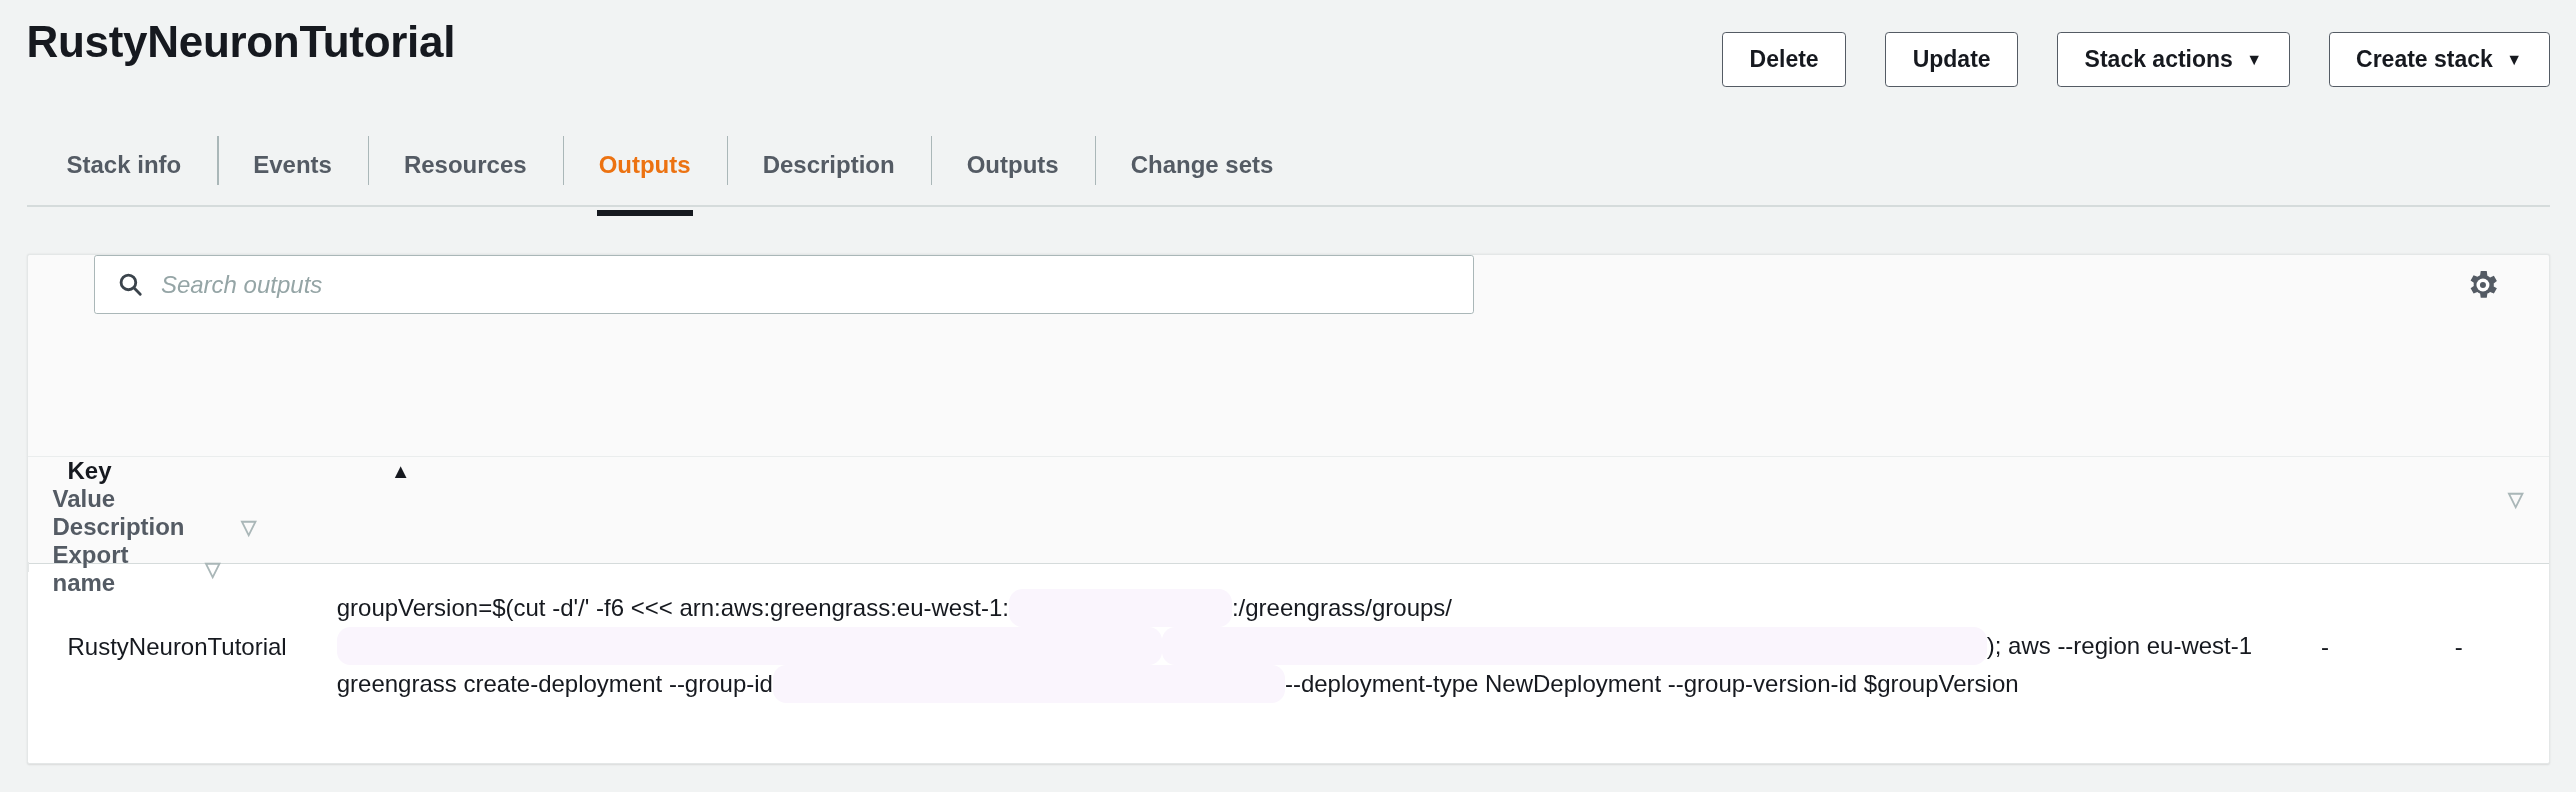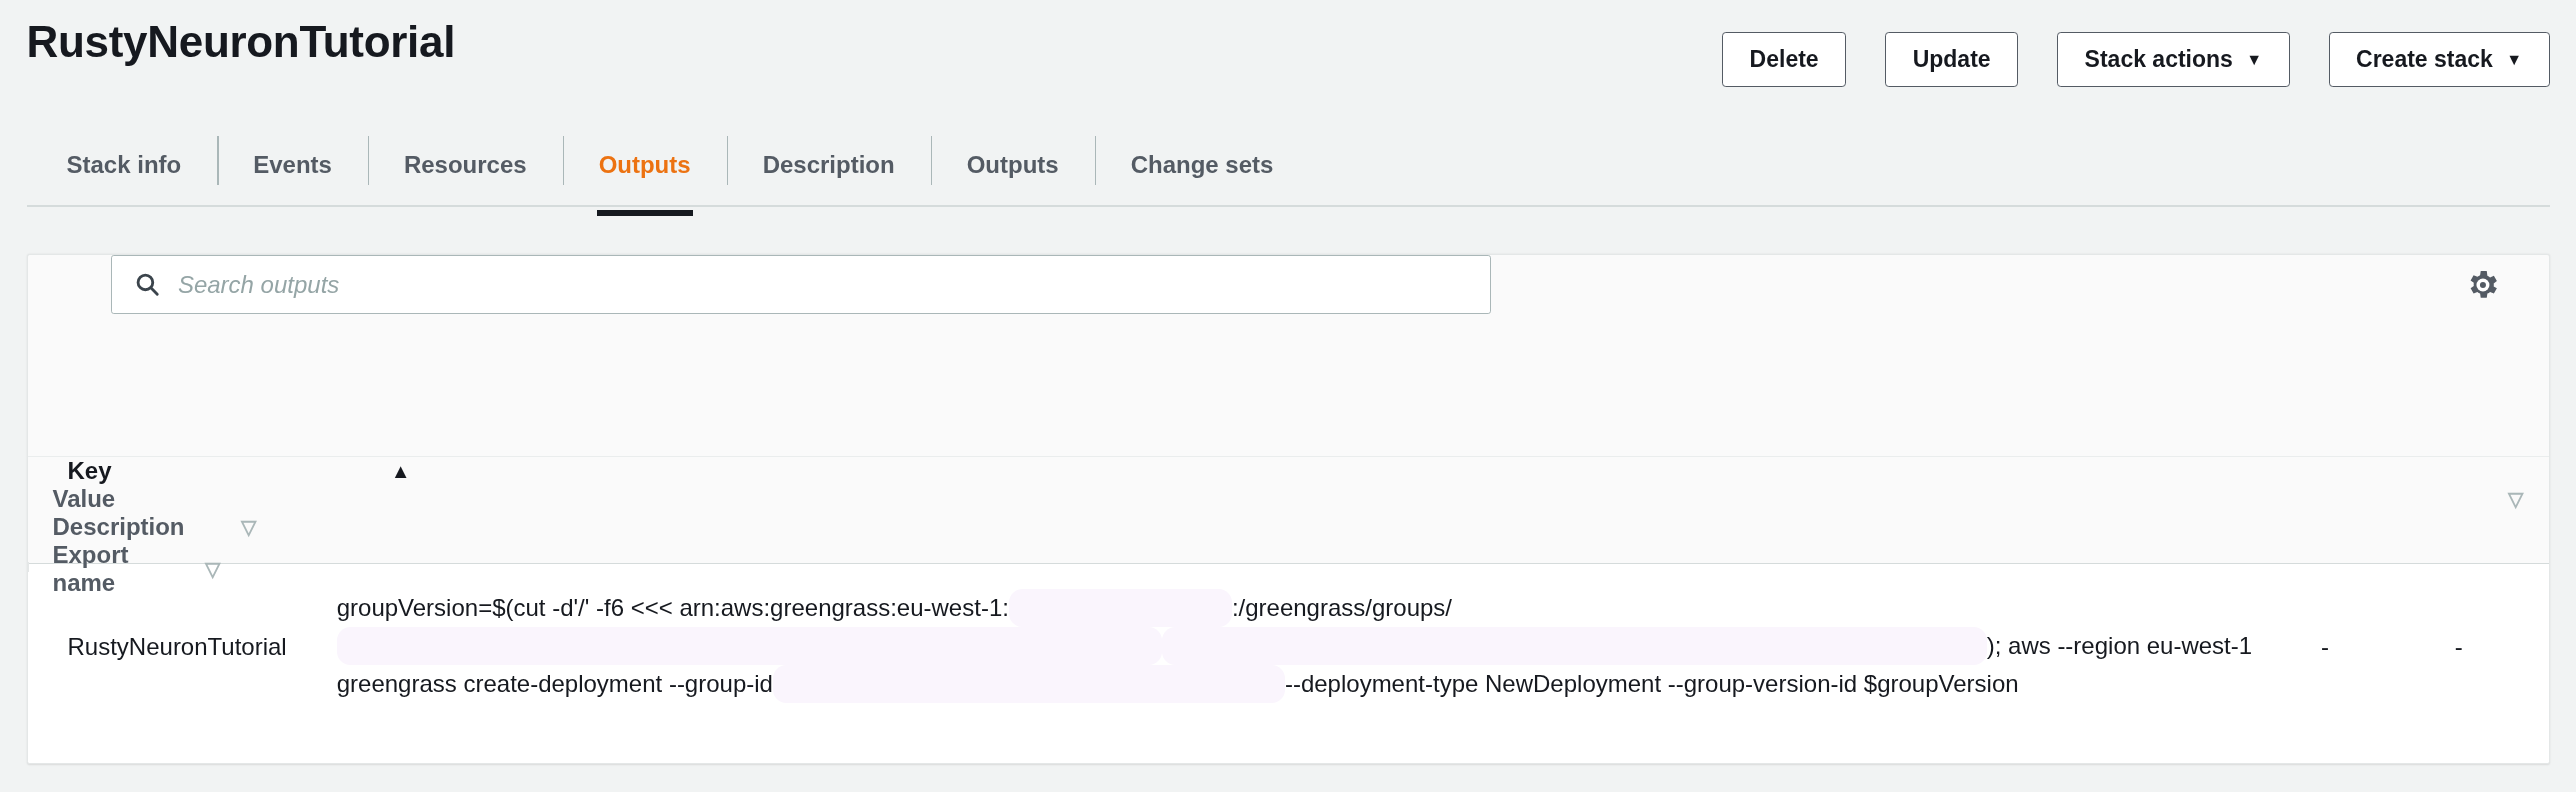--- a/index.html
+++ b/index.html
@@ -167,21 +167,20 @@
     border-radius: 3.8px;
     box-sizing: border-box;
     display: flex;
     align-items: center;
     justify-content: center;
     cursor: pointer;
   }
   .tools-row {
     position: relative;
     height: 93px;
-    margin-left: 17px;
   }
   .search-box {
     position: absolute;
     left: 66px;
     top: 0;
     width: 1380px;
     height: 59px;
     background: #ffffff;
     border: 1.5px solid #aab7b8;
     border-radius: 2.8px;

